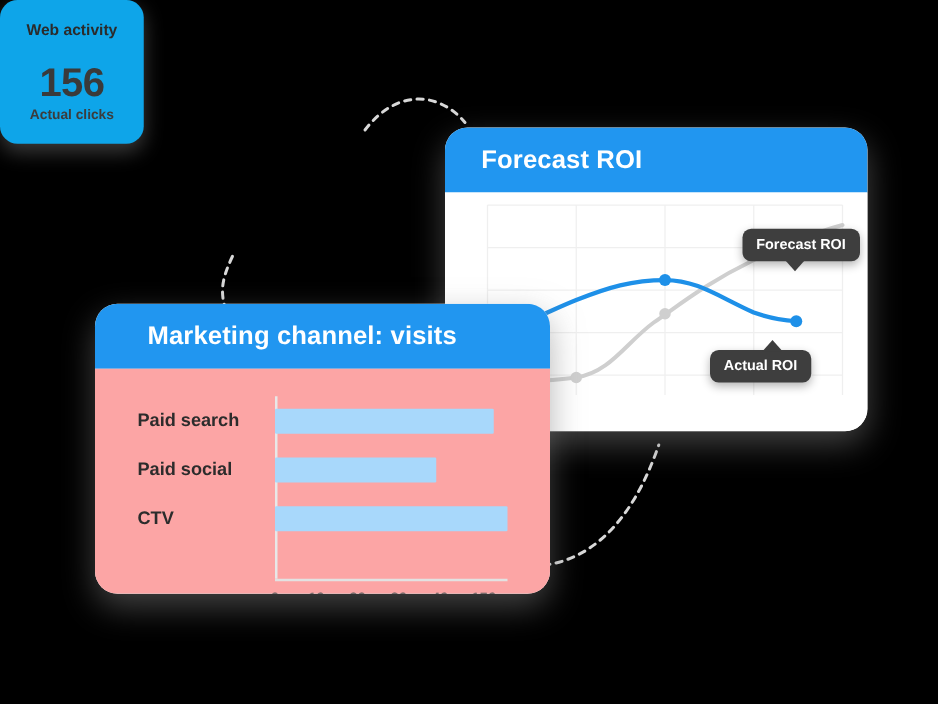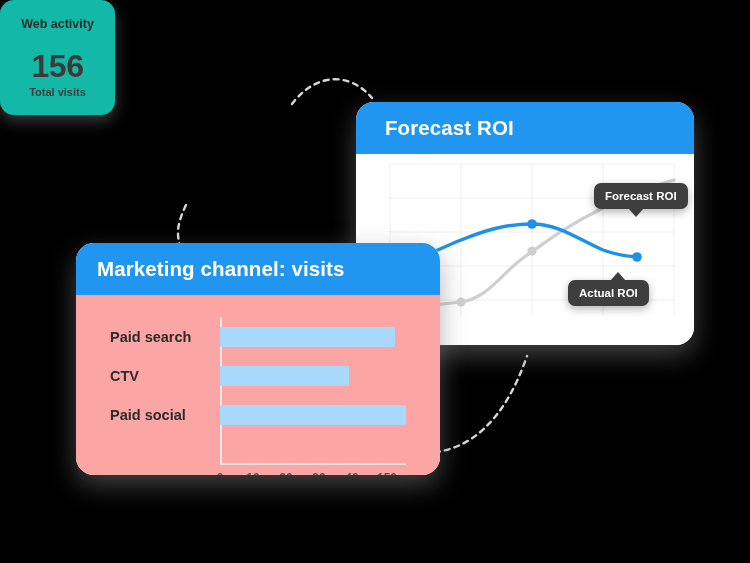--- a/index.html
+++ b/index.html
@@ -13,21 +13,21 @@
   #connectors{ position:absolute; inset:0; width:750px; height:563px; z-index:5; pointer-events:none; }
 
   
   .card{ position:absolute; background:#fff; border-radius:18px;
          box-shadow:0 10px 26px rgba(120,120,120,.55); overflow:hidden; }
   .card-header{ background:#2196F0; display:flex; align-items:center; }
   .card-title{ color:#fff; font-weight:bold; letter-spacing:.1px; }
 
   
   #stat-card{ left:178px; top:90px; width:115px; height:115px;
-              background:#14b8a6; border-radius:14px; z-index:10;
+              background:#0ea5e9; border-radius:14px; z-index:10;
               display:flex; flex-direction:column; align-items:center;
               justify-content:center; box-shadow:0 6px 16px rgba(130,130,130,.45); }
   #stat-card .stat-label{ font-size:12.5px; font-weight:bold; color:#2B2B2B; }
   #stat-card .stat-value{ font-size:32px; font-weight:bold; color:#3A3A3A;
                           line-height:1.12; margin:18px 0 1px; letter-spacing:-.5px; }
   #stat-card .stat-sub{ font-size:11px; font-weight:bold; color:#3C3C3C; }
 
   
   #forecast-card{ left:356px; top:102px; width:338px; height:243px; z-index:8; }
   #forecast-card .card-header{ height:52px; padding-left:29px; }
@@ -42,21 +42,21 @@
   #tip-forecast .tip-arrow{ left:34px; bottom:-8px;
       border-left:8px solid transparent; border-right:8px solid transparent;
       border-top:9px solid #3E3E3E; }
   #tip-actual{ left:568px; top:280px; z-index:14; }
   #tip-actual .tip-arrow{ left:42px; top:-8px;
       border-left:8px solid transparent; border-right:8px solid transparent;
       border-bottom:9px solid #3E3E3E; }
 
   
   #marketing-card{ left:76px; top:243px; width:364px; height:232px; z-index:12; }
-  #marketing-card .card-header{ height:52px; padding-left:21px; }
+  #marketing-card .card-header{ height:52px; padding-left:42px; }
   #marketing-card .card-title{ font-size:20.5px; }
   #marketing-body{ position:relative; height:180px; background:#fca5a5; }
   #bar-labels{ position:absolute; left:34px; top:22px; width:110px; }
   .bar-label{ height:39px; display:flex; align-items:center;
               font-size:14.5px; font-weight:600; color:#2C2C2C; }
   #bar-plot{ position:absolute; left:144px; top:22px; width:190px; height:126px; }
   .bar-row{ height:39px; display:flex; align-items:center; }
   .bar{ height:20px; background:#A8D8FB; border-radius:1px; }
   .axis-base{ position:absolute; left:144px; top:168px; width:186px;
               height:1.5px; background:#E2E2E2; }
@@ -118,33 +118,33 @@
     <span class="tip-arrow"></span>
   </div>
   <div class="tooltip" id="tip-actual">
     <span>Actual ROI</span>
     <span class="tip-arrow"></span>
   </div>
 
   <div id="stat-card">
     <div class="stat-label">Web activity</div>
     <div class="stat-value">156</div>
-    <div class="stat-sub">Total visits</div>
+    <div class="stat-sub">Actual clicks</div>
   </div>
 
   <div class="card" id="marketing-card">
     <div class="card-header">
       <span class="card-title">Marketing channel: visits</span>
     </div>
     <div id="marketing-body">
 
       <div id="bar-labels">
         <div class="bar-label">Paid search</div>
+        <div class="bar-label">Paid social</div>
         <div class="bar-label">CTV</div>
-        <div class="bar-label">Paid social</div>
       </div>
 
       <div class="axis-left"></div>
 
       <div id="bar-plot">
         <div class="bar-row">
           <div class="bar" id="bar-0" style="width: 174.8px;"></div>
         </div>
         <div class="bar-row">
           <div class="bar" id="bar-1" style="width: 129.2px;"></div>

